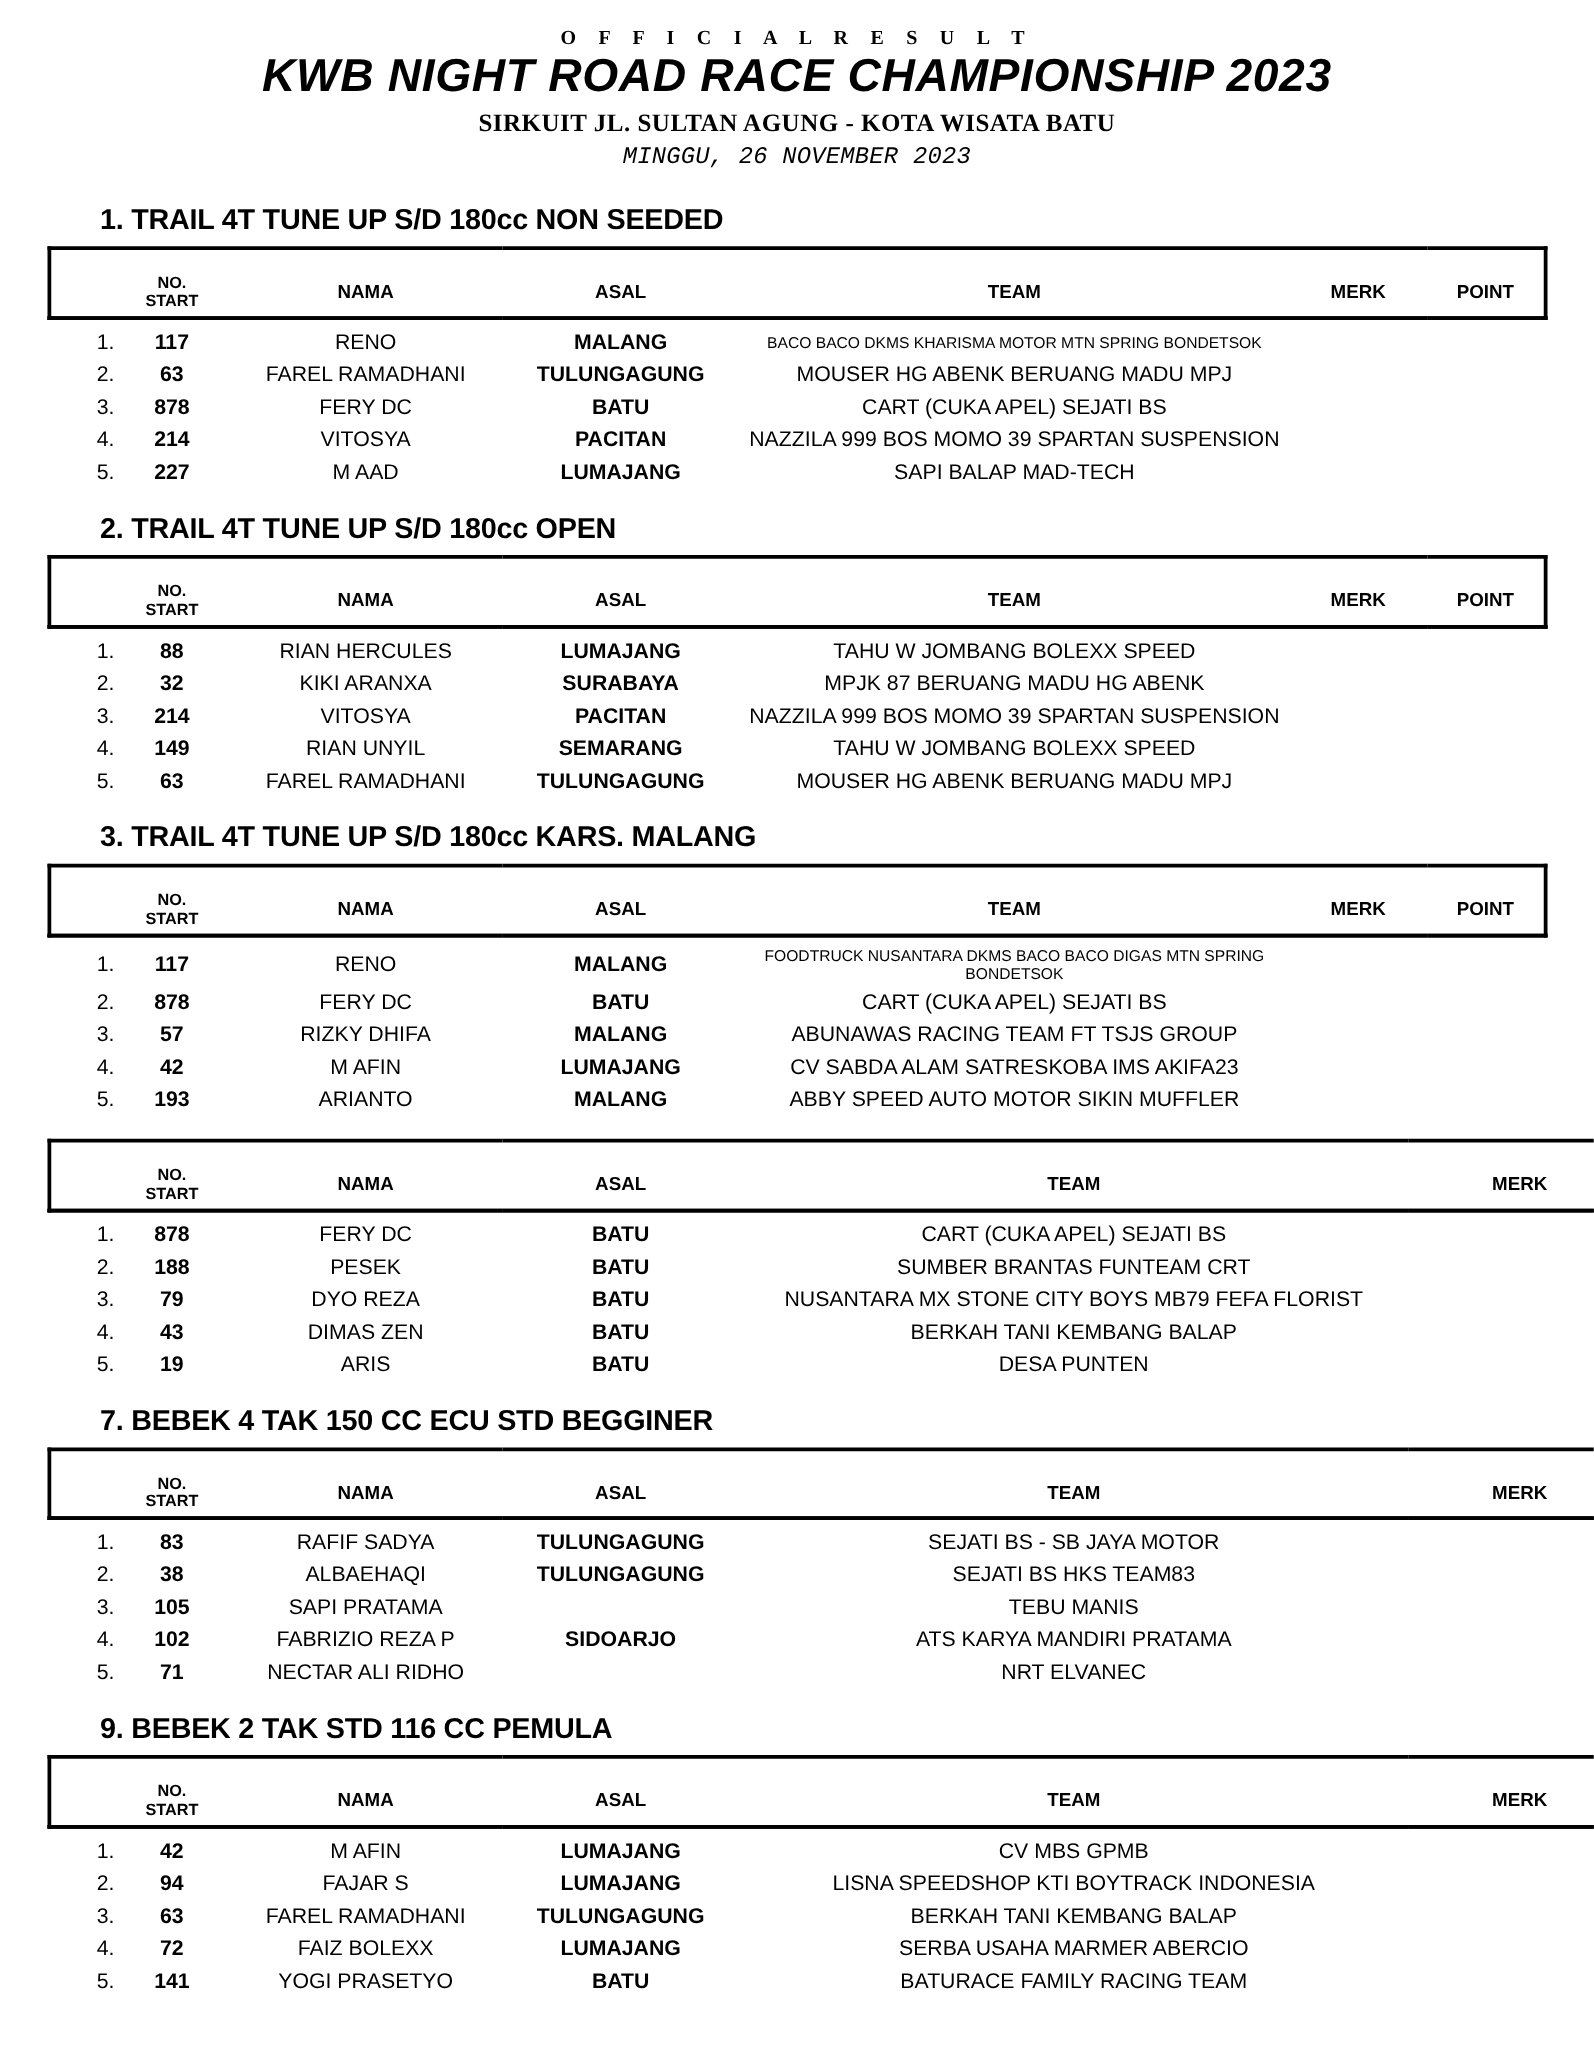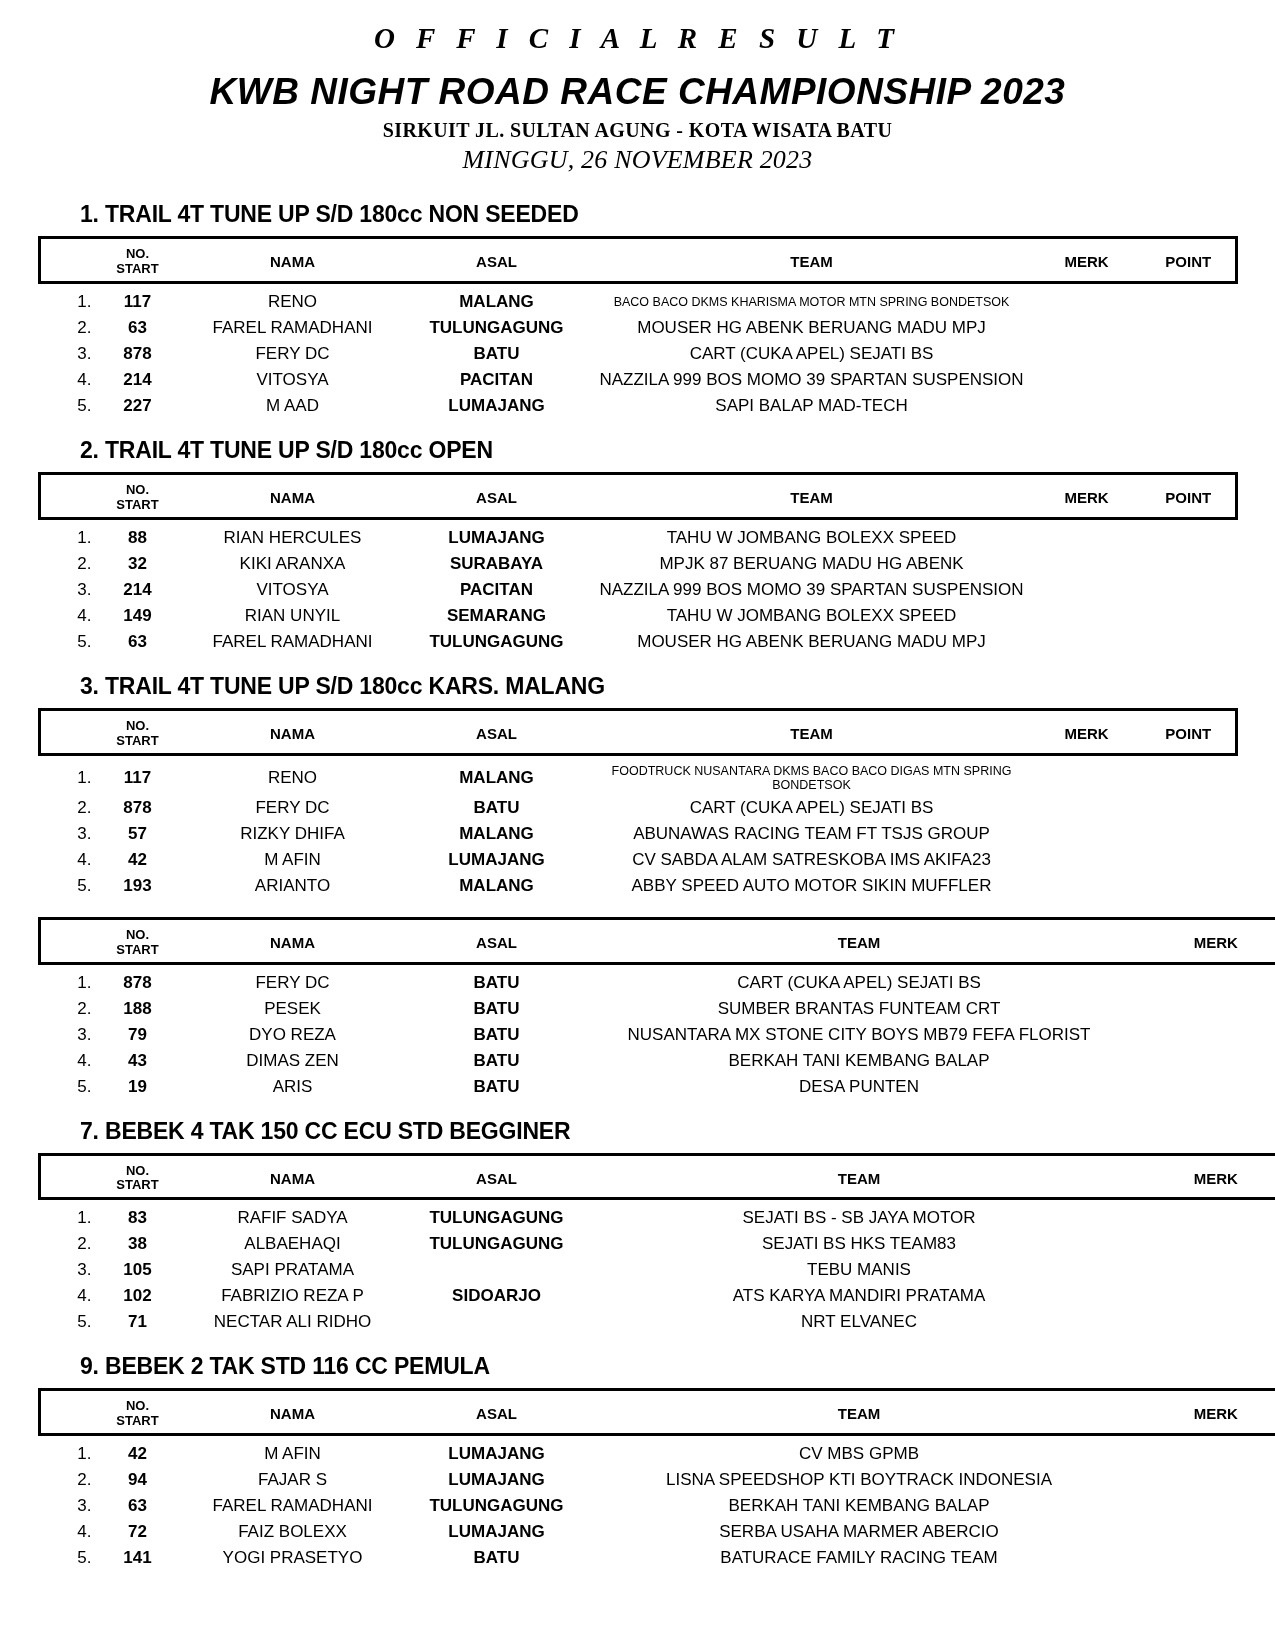--- a/index.html
+++ b/index.html
@@ -22,45 +22,44 @@
     position: relative;
   }
 
   
   .doc-header {
     text-align: center;
     margin-bottom: 26px;
   }
   .official-line {
     font-family: "Liberation Serif", serif;
-    font-style: italic;
-    font-weight: bold;
-    font-size: 29px;
+    font-weight: bold;
+    font-size: 16px;
     letter-spacing: 7px;
-    margin-bottom: 16px;
+    margin-bottom: 0;
   }
   .main-title {
     font-family: "Liberation Sans", sans-serif;
     font-weight: bold;
     font-style: italic;
     font-size: 37px;
     letter-spacing: 0.5px;
     margin-bottom: 6px;
   }
   .subtitle-1 {
     font-family: "Liberation Serif", serif;
     font-weight: bold;
     font-size: 20px;
     letter-spacing: 0.4px;
     margin-bottom: 3px;
   }
   .subtitle-2 {
-    font-family: Liberation Serif, serif;
+    font-family: Liberation Mono, monospace;
     font-style: italic;
-    font-size: 26px;
+    font-size: 19px;
     letter-spacing: 0.2px;
   }
 
   
   .class-section {
     margin-bottom: 18px;
   }
   .class-title {
     font-weight: bold;
     font-size: 23px;
@@ -68,21 +67,21 @@
     letter-spacing: -0.2px;
   }
   table.result-table {
     width: 100%;
     border-collapse: collapse;
     table-layout: fixed;
   }
   table.result-table thead th {
     border-top: 3px solid #000;
     border-bottom: 3px solid #000;
-    padding: 8px 0 4px 0;
+    padding: 19px 0 4px 0;
     font-size: 15px;
     font-weight: bold;
     text-align: center;
     vertical-align: middle;
     line-height: 1.05;
   }
   table.result-table thead th.side {
     border-left: 3px solid #000;
   }
   table.result-table thead th.side-right {

